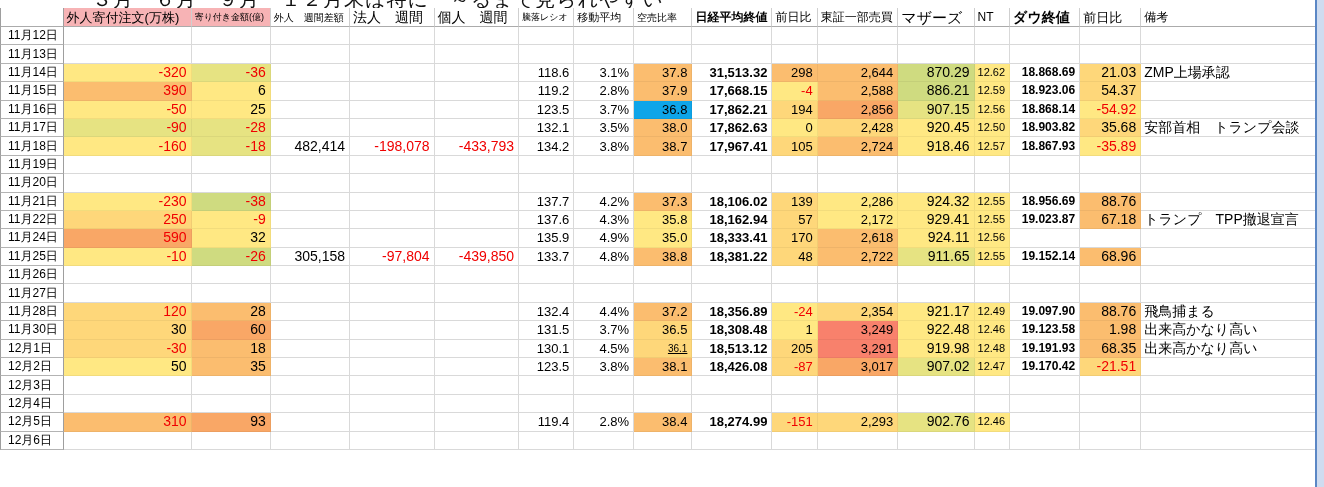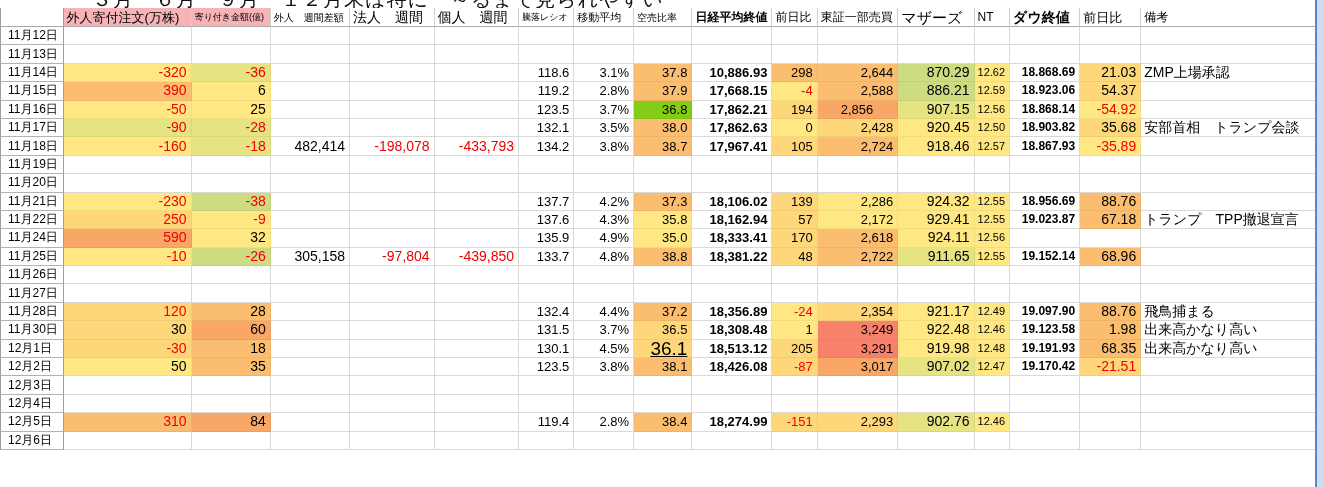--- a/index.html
+++ b/index.html
@@ -112,21 +112,21 @@
         <tr>
           <td class="datec">11月14日</td>
           <td class="f red" style="font-size: 14px; background: rgb(255, 232, 131);">-320</td>
           <td class="f red" style="font-size: 14px; background: rgb(230, 227, 130);">-36</td>
           <td style="font-size: 14px;"></td>
           <td style="font-size: 14px;"></td>
           <td style="font-size: 14px;"></td>
           <td style="font-size: 13px;">118.6</td>
           <td style="font-size: 13px;">3.1%</td>
           <td class="f" style="font-size: 13px; background: rgb(251, 189, 111);">37.8</td>
-          <td class="bold" style="font-size: 13px;">10,886.93</td>
+          <td class="bold" style="font-size: 13px;">31,513.32</td>
           <td class="f" style="font-size: 13px; background: rgb(251, 189, 111);">298</td>
           <td class="f" style="font-size: 13px; background: rgb(251, 189, 111);">2,644</td>
           <td class="f" style="font-size: 14px; background: rgb(207, 219, 128);">870.29</td>
           <td class="f" style="font-size: 11px; background: rgb(255, 232, 131);">12.62</td>
           <td class="bold" style="font-size: 12px;">18.868.69</td>
           <td class="f" style="font-size: 14px; background: rgb(254, 215, 122);">21.03</td>
           <td class="lft" style="font-size: 14px;">ZMP上場承認</td>
         </tr>
         <tr>
           <td class="datec">11月15日</td>
@@ -149,24 +149,24 @@
         </tr>
         <tr>
           <td class="datec">11月16日</td>
           <td class="f red" style="font-size: 14px; background: rgb(255, 232, 131);">-50</td>
           <td class="f" style="font-size: 14px; background: rgb(255, 232, 131);">25</td>
           <td style="font-size: 14px;"></td>
           <td style="font-size: 14px;"></td>
           <td style="font-size: 14px;"></td>
           <td style="font-size: 13px;">123.5</td>
           <td style="font-size: 13px;">3.7%</td>
-          <td class="f" style="font-size: 13px; background: #84cc16; padding-left: 28px;">36.8</td>
+          <td class="f" style="font-size: 13px; background: #0ea5e9; padding-left: 28px;">36.8</td>
           <td class="bold" style="font-size: 13px;">17,862.21</td>
           <td class="f" style="font-size: 13px; background: rgb(254, 215, 122);">194</td>
-          <td class="f" style="font-size: 13px; background: rgb(249, 167, 102); text-align: center;">2,856</td>
+          <td class="f" style="font-size: 13px; background: rgb(249, 167, 102);">2,856</td>
           <td class="f" style="font-size: 14px; background: rgb(230, 227, 130);">907.15</td>
           <td class="f" style="font-size: 11px; background: rgb(255, 232, 131);">12.56</td>
           <td class="bold" style="font-size: 12px;">18.868.14</td>
           <td class="f red" style="font-size: 14px; background: rgb(255, 232, 131);">-54.92</td>
           <td class="lft" style="font-size: 14px;"></td>
         </tr>
         <tr>
           <td class="datec">11月17日</td>
           <td class="f red" style="font-size: 14px; background: rgb(230, 227, 130);">-90</td>
           <td class="f red" style="font-size: 14px; background: rgb(230, 227, 130);">-28</td>
@@ -396,21 +396,21 @@
         </tr>
         <tr>
           <td class="datec">12月1日</td>
           <td class="f red" style="font-size: 14px; background: rgb(254, 215, 122);">-30</td>
           <td class="f" style="font-size: 14px; background: rgb(251, 189, 111);">18</td>
           <td style="font-size: 14px;"></td>
           <td style="font-size: 14px;"></td>
           <td style="font-size: 14px;"></td>
           <td style="font-size: 13px;">130.1</td>
           <td style="font-size: 13px;">4.5%</td>
-          <td class="f" style="font-size: 19px; background: rgb(254, 215, 122); text-decoration: underline;">36.1</td>
+          <td class="f" style="font-size: 10px; background: rgb(254, 215, 122); text-decoration: underline;">36.1</td>
           <td class="bold" style="font-size: 13px;">18,513.12</td>
           <td class="f" style="font-size: 13px; background: rgb(254, 215, 122);">205</td>
           <td class="f" style="font-size: 13px; background: rgb(248, 129, 108);">3,291</td>
           <td class="f" style="font-size: 14px; background: rgb(255, 232, 131);">919.98</td>
           <td class="f" style="font-size: 11px; background: rgb(255, 232, 131);">12.48</td>
           <td class="bold" style="font-size: 12px;">19.191.93</td>
           <td class="f" style="font-size: 14px; background: rgb(251, 189, 111);">68.35</td>
           <td class="lft" style="font-size: 14px;">出来高かなり高い</td>
         </tr>
         <tr>
@@ -466,21 +466,21 @@
           <td style="font-size: 13px;"></td>
           <td style="font-size: 14px;"></td>
           <td style="font-size: 11px;"></td>
           <td class="bold" style="font-size: 12px;"></td>
           <td style="font-size: 14px;"></td>
           <td class="lft" style="font-size: 14px;"></td>
         </tr>
         <tr>
           <td class="datec">12月5日</td>
           <td class="f red" style="font-size: 14px; background: rgb(251, 189, 111);">310</td>
-          <td class="f" style="font-size: 14px; background: rgb(249, 167, 102);">84</td>
+          <td class="f" style="font-size: 14px; background: rgb(249, 167, 102);">93</td>
           <td style="font-size: 14px;"></td>
           <td style="font-size: 14px;"></td>
           <td style="font-size: 14px;"></td>
           <td style="font-size: 13px;">119.4</td>
           <td style="font-size: 13px;">2.8%</td>
           <td class="f" style="font-size: 13px; background: rgb(251, 189, 111);">38.4</td>
           <td class="bold" style="font-size: 13px;">18,274.99</td>
           <td class="f red" style="font-size: 13px; background: rgb(254, 215, 122);">-151</td>
           <td class="f" style="font-size: 13px; background: rgb(254, 215, 122);">2,293</td>
           <td class="f" style="font-size: 14px; background: rgb(230, 227, 130);">902.76</td>

